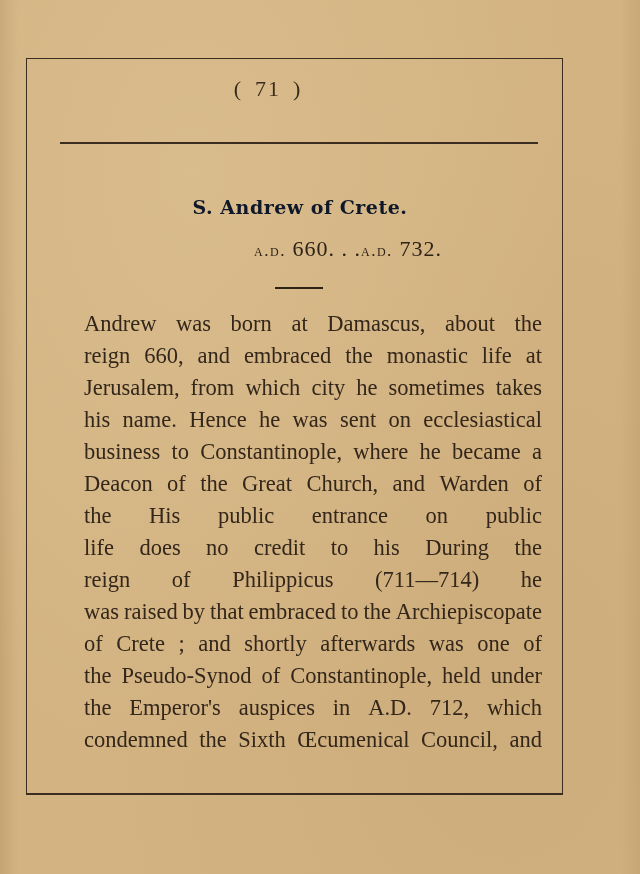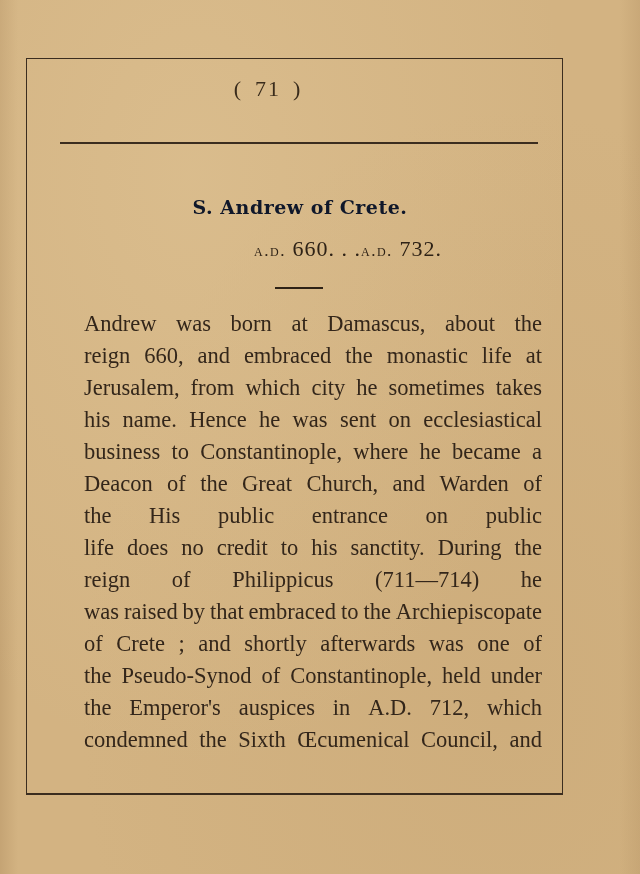--- a/index.html
+++ b/index.html
@@ -212,21 +212,20 @@
       </span>
     </div>
   <div class="line">
       <span class="line-inner">
         <span class="word">life</span>
         <span class="word">does</span>
         <span class="word">no</span>
         <span class="word">credit</span>
         <span class="word">to</span>
         <span class="word">his</span>
-        <span class="word">sanctity.</span>
         <span class="word">During</span>
         <span class="word">the</span>
       </span>
     </div>
   <div class="line">
       <span class="line-inner">
         <span class="word">reign</span>
         <span class="word">of</span>
         <span class="word">Philippicus</span>
         <span class="word">(711—714)</span>

